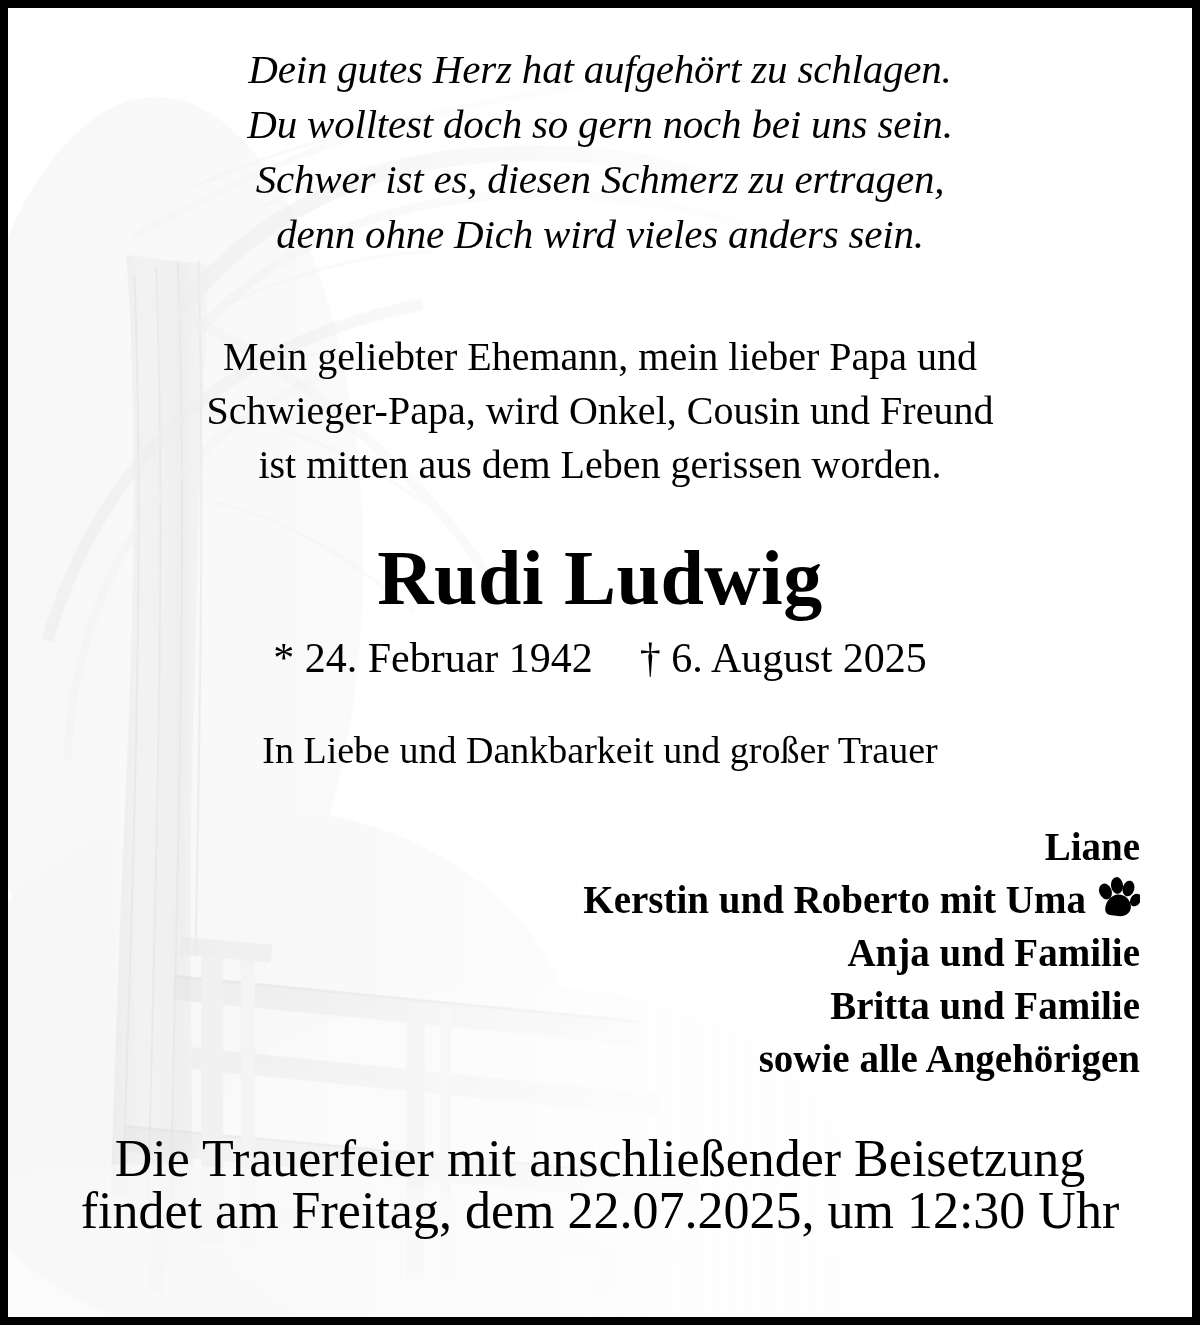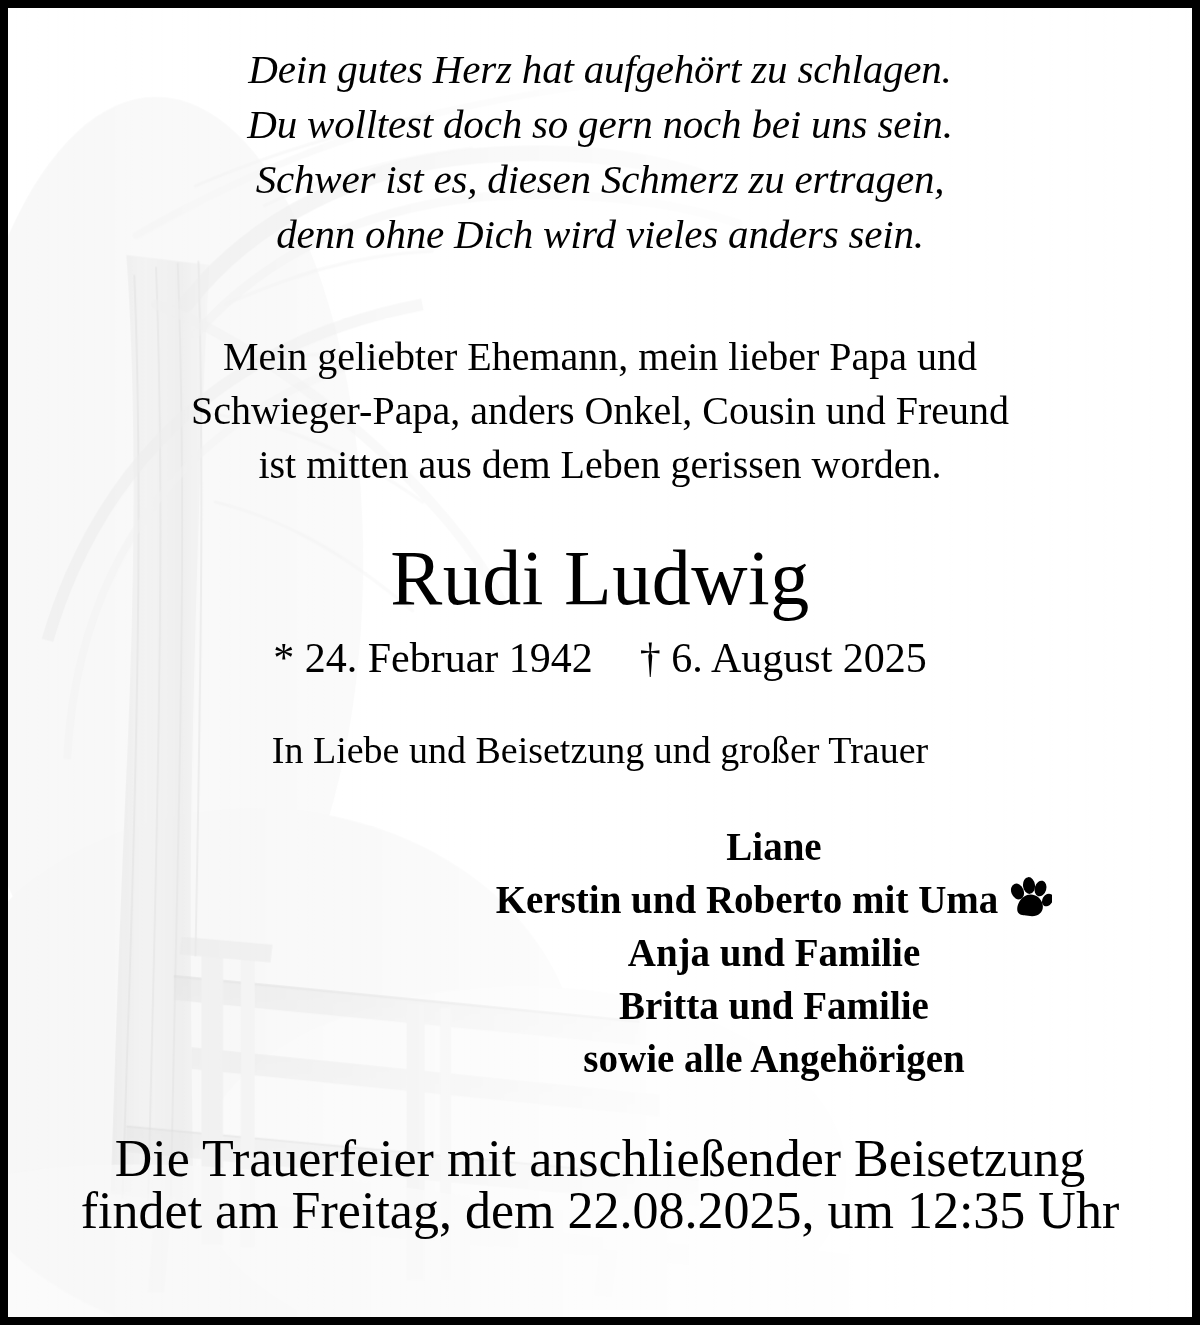--- a/index.html
+++ b/index.html
@@ -55,21 +55,21 @@
 
   .relation {
     font-size: 40px;
     line-height: 54px;
     margin: 68px 0 0 0;
   }
   .relation .l { display: block; white-space: nowrap; }
 
   .deceased-name {
     font-size: 78px;
-    font-weight: normal;
+    font-weight: bold;
     line-height: 84px;
     letter-spacing: 0.5px;
     margin: 44px 0 0 0;
     white-space: nowrap;
   }
 
   .dates {
     font-size: 42px;
     line-height: 48px;
     margin: 14px 0 0 0;
@@ -79,21 +79,21 @@
 
   .dedication {
     font-size: 38px;
     line-height: 44px;
     margin: 46px 0 0 0;
     white-space: nowrap;
   }
 
   .survivors {
     margin: 48px 0 0 0;
-    text-align: center;
+    text-align: right;
     padding-left: 348px;
   }
   .survivor-line {
     font-size: 39px;
     font-weight: bold;
     line-height: 53px;
     white-space: nowrap;
     display: block;
   }
   .paw-icon {
@@ -208,51 +208,51 @@
 
     <div class="poem">
       <span class="l">Dein gutes Herz hat aufgehört zu schlagen.</span>
       <span class="l">Du wolltest doch so gern noch bei uns sein.</span>
       <span class="l">Schwer ist es, diesen Schmerz zu ertragen,</span>
       <span class="l">denn ohne Dich wird vieles anders sein.</span>
     </div>
 
     <div class="relation">
       <span class="l">Mein geliebter Ehemann, mein lieber Papa und</span>
-      <span class="l">Schwieger-Papa, anders Onkel, Cousin und Freund</span>
+      <span class="l">Schwieger-Papa, wird Onkel, Cousin und Freund</span>
       <span class="l">ist mitten aus dem Leben gerissen worden.</span>
     </div>
 
     <div class="deceased-name">Rudi Ludwig</div>
 
     <div class="dates">
       <span>*</span>
       <span>24. Februar 1942</span>
       <span class="gap"></span>
       <span>†</span>
       <span>6. August 2025</span>
     </div>
 
-    <div class="dedication">In Liebe und Beisetzung und großer Trauer</div>
+    <div class="dedication">In Liebe und Dankbarkeit und großer Trauer</div>
 
     <div class="survivors">
       <span class="survivor-line"><span>Liane</span></span>
 
       <span class="survivor-line"><span>Kerstin und Roberto mit Uma</span><span class="paw-icon"><svg viewBox="0 0 44 42" xmlns="http://www.w3.org/2000/svg">
               <ellipse cx="9.5" cy="14.5" rx="6.2" ry="8.2" transform="rotate(-22 9.5 14.5)" fill="#000"></ellipse>
               <ellipse cx="21" cy="8.5" rx="6" ry="8.4" transform="rotate(-6 21 8.5)" fill="#000"></ellipse>
               <ellipse cx="32.5" cy="11.5" rx="5.8" ry="8" transform="rotate(16 32.5 11.5)" fill="#000"></ellipse>
               <ellipse cx="39.5" cy="23" rx="5" ry="6.8" transform="rotate(32 39.5 23)" fill="#000"></ellipse>
               <path d="M22.5 17.5c6.6 0 12.4 5.6 12.4 12.1 0 6.1-4.5 9.6-10.8 9.6-3 0-5.3-.9-8.6-.9-3.6 0-6.3-2.2-6.3-6.2 0-7.2 6.3-14.6 13.3-14.6z" fill="#000"></path>
             </svg></span></span>
 
       <span class="survivor-line"><span>Anja und Familie</span></span>
       <span class="survivor-line"><span>Britta und Familie</span></span>
       <span class="survivor-line"><span>sowie alle Angehörigen</span></span>
     </div>
 
     <div class="ceremony">
       <span class="l">Die Trauerfeier mit anschließender Beisetzung</span>
-      <span class="l">findet am Freitag, dem 22.08.2025, um 12:35 Uhr</span>
+      <span class="l">findet am Freitag, dem 22.07.2025, um 12:30 Uhr</span>
     </div>
 
   </div>
 </div>
 
 </body></html>

